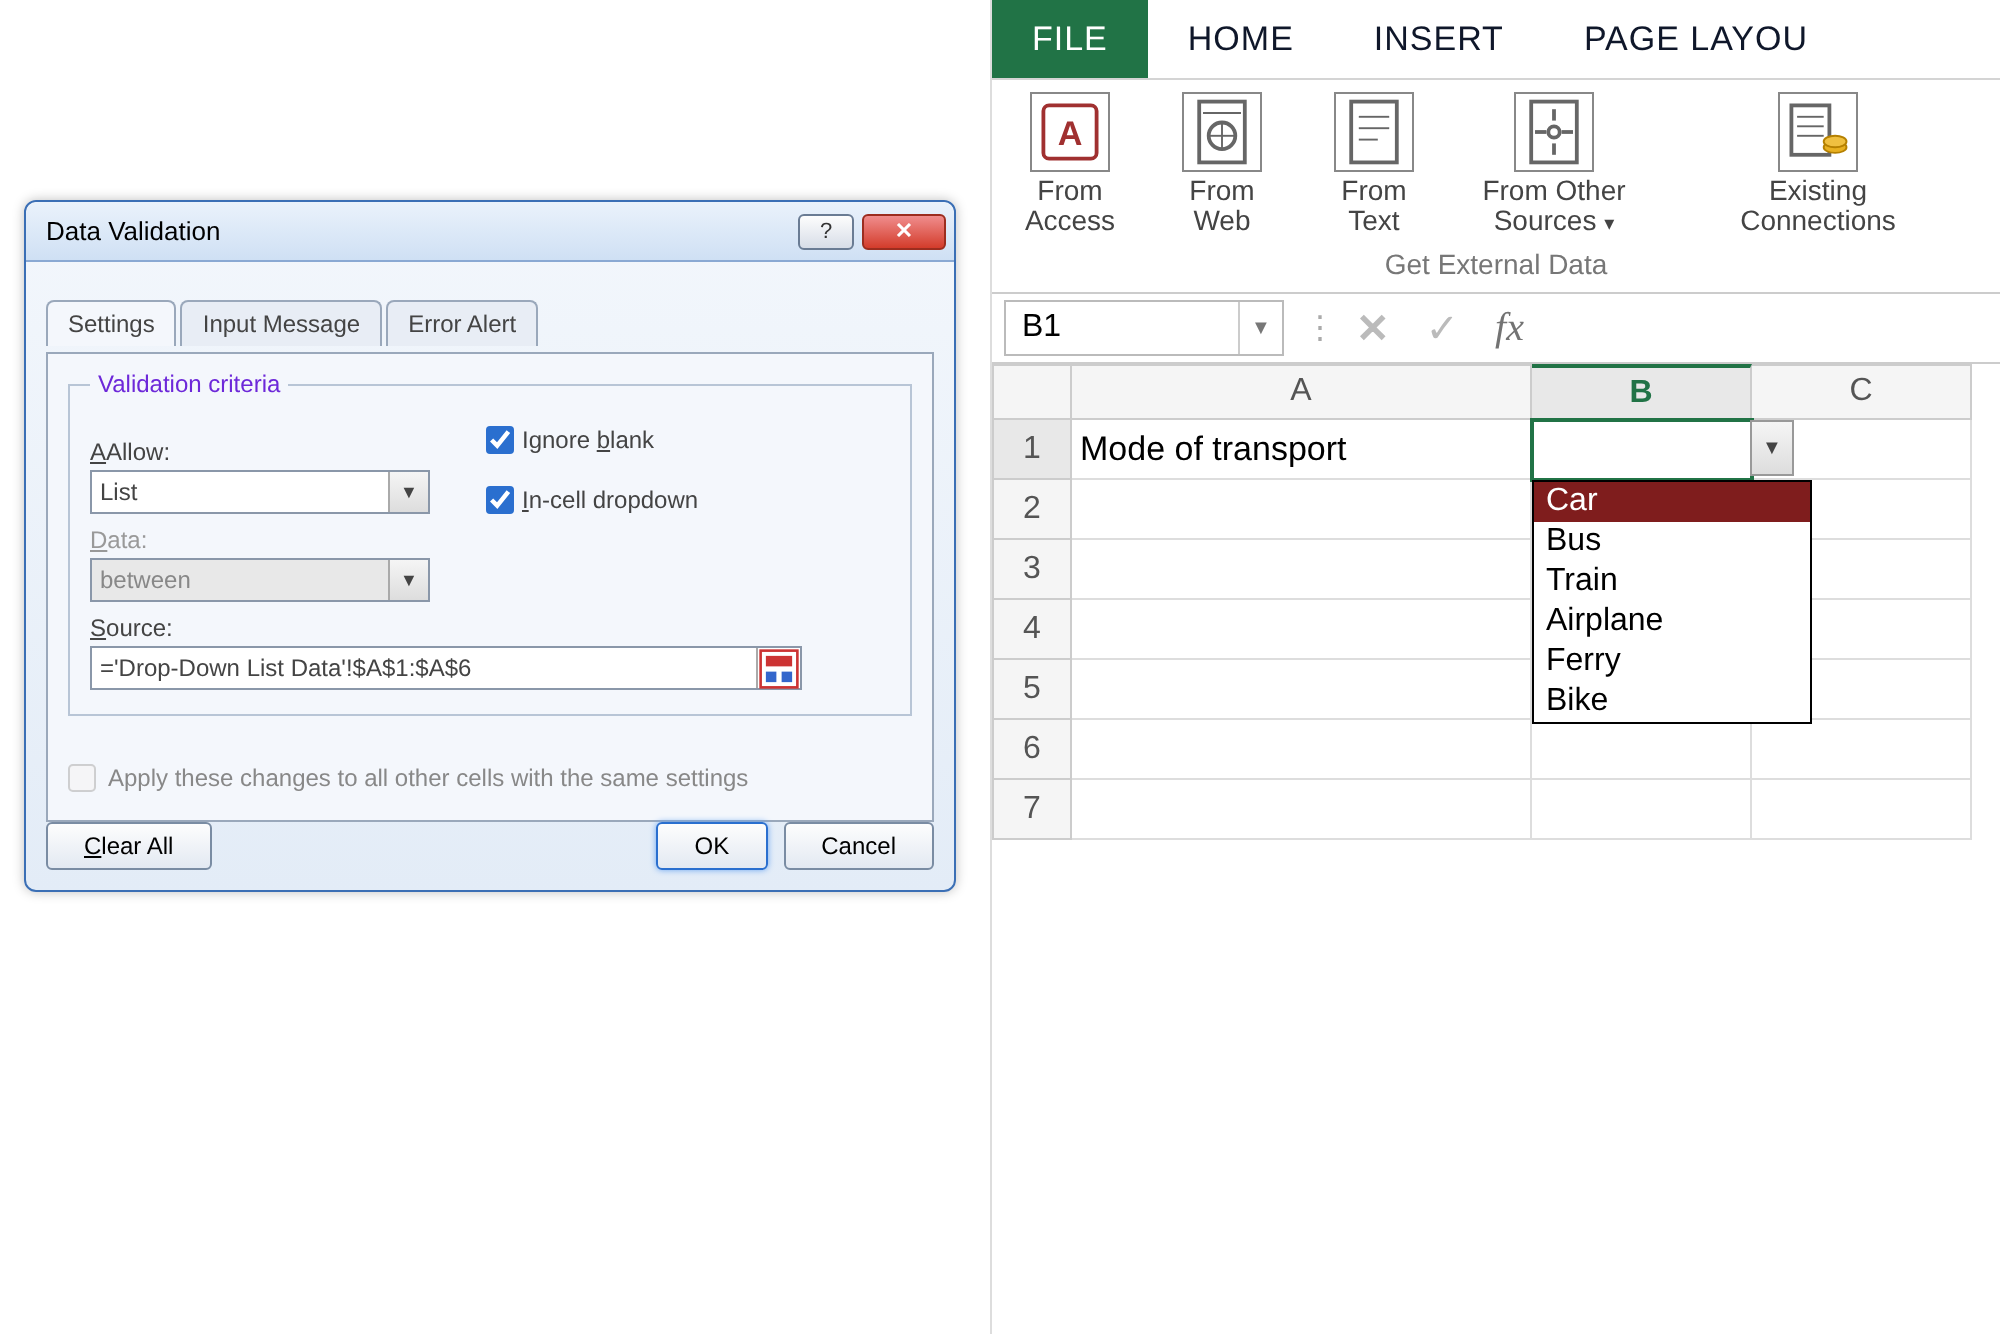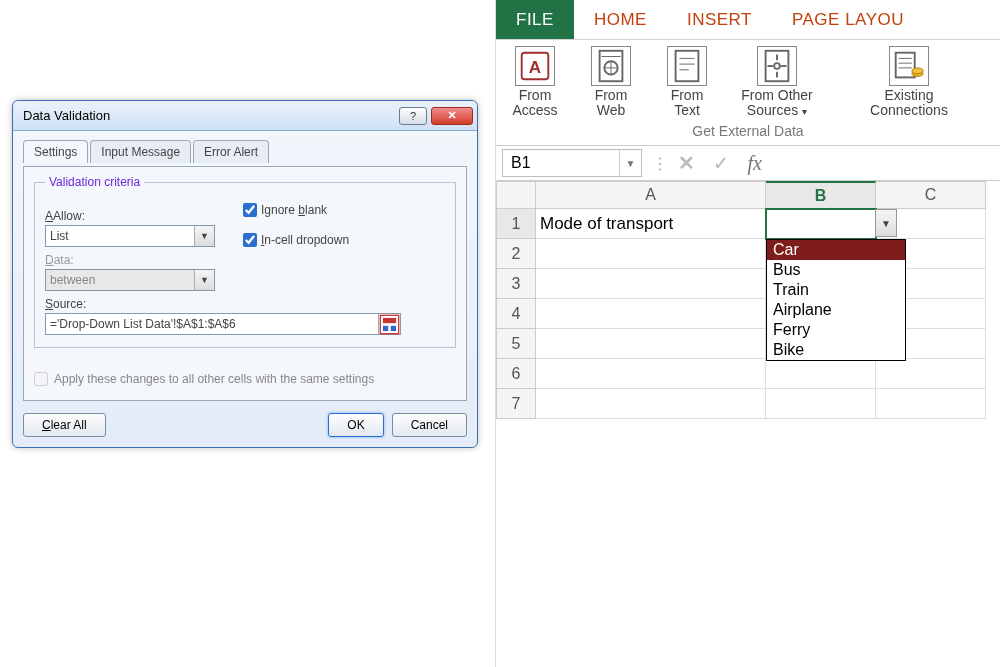--- a/index.html
+++ b/index.html
@@ -6,21 +6,21 @@
 body { font-family: "Segoe UI", Tahoma, sans-serif; background: #fff; width: 1000px; height: 667px; position: relative; }
 
 
 .dialog { position: absolute; left: 12px; top: 100px; width: 466px; border: 1px solid #3b6fb5; background: linear-gradient(#f3f7fc,#e3ecf7); border-radius: 6px; box-shadow: 0 0 6px rgba(0,0,0,.25); }
 .titlebar { height: 30px; display: flex; align-items: center; padding: 0 4px 0 10px; background: linear-gradient(#eaf2fb,#cfe0f4); border-radius: 6px 6px 0 0; border-bottom: 1px solid #8aa9d3; }
 .titlebar .title { flex:1; font-size: 13px; color:#000; }
 .win-btns { display:flex; gap:4px; }
 .win-btn { width: 28px; height: 18px; border:1px solid #6a7c94; border-radius:3px; background: linear-gradient(#fdfdfd,#d7dde7); display:flex; align-items:center; justify-content:center; font-size:11px; color:#333; }
 .win-btn.close { width: 42px; background: linear-gradient(#f08d8d,#d33c2b); color:#fff; border-color:#9c2d1f; font-weight:bold; }
 
-.dlg-body { padding: 8px 10px 10px; font-size: 12px; color:#444; }
+.dlg-body { padding: 18px 10px 10px; font-size: 12px; color:#444; }
 .tabs { display:flex; gap:0; margin-bottom:4px; }
 .tab { padding: 4px 10px; border:1px solid #9aa8bb; border-bottom:none; background:#e8edf5; border-radius:4px 4px 0 0; font-size:12px; margin-right:2px; position:relative; top:1px; }
 .tab.active { background:#f4f7fc; z-index:2; }
 .tab-border { border:1px solid #9aa8bb; padding:8px 10px 14px; background:#f4f7fc; }
 
 fieldset { border:1px solid #b8c5d6; padding:8px 10px 12px; }
 legend { font-size:12px; padding:0 4px; color:#6d28d9; }
 .row { display:flex; align-items:center; margin-top:6px; gap:8px; }
 .col { display:flex; flex-direction:column; }
 .lbl { font-size:12px; margin-bottom:2px; }
@@ -30,29 +30,29 @@
 .select.disabled { background:#e8e8e8; color:#888; }
 .select .arrow { position:absolute; right:0; top:0; width:20px; height:100%; border-left:1px solid #aaa; background:linear-gradient(#f5f5f5,#ddd); display:flex; align-items:center; justify-content:center; font-size:9px; color:#444;}
 .chk { display:flex; align-items:center; gap:4px; font-size:12px; }
 .chk input { width:14px; height:14px; accent-color:#2a6fcf; }
 .src-row { margin-top:6px; }
 .src-box { width:356px; height:22px; border:1px solid #8a97a9; background:#fff; font-size:12px; padding:2px 24px 2px 4px; position:relative; display:flex; align-items:center; }
 .src-box .pick { position:absolute; right:0; top:0; width:22px; height:100%; border-left:1px solid #aaa; display:flex; align-items:center; justify-content:center; font-size:10px; }
 .apply { margin-top:24px; color:#888; display:flex; align-items:center; gap:6px; font-size:12px; }
 .apply input { width:14px; height:14px; }
 
-.dlg-btns { display:flex; justify-content:space-between; margin-top:12px; align-items:center; }
+.dlg-btns { display:flex; justify-content:space-between; align-items:center; }
 .btn { height:24px; padding:0 18px; border:1px solid #7a8ca3; border-radius:3px; background:linear-gradient(#fdfdfd,#e3e9f2); font-size:12px; }
 .btn.default { border:1px solid #2a6fcf; box-shadow:0 0 3px #6aa5f2; }
 .btn-group { display:flex; gap:8px; }
 
 
 .excel { position:absolute; left:495px; top:0; right:0; bottom:0; background:#fff; border-left:1px solid #ddd; }
 .ribbon-tabs { height:40px; display:flex; align-items:stretch; border-bottom:1px solid #d4d4d4; }
-.rtab { padding:10px 20px 8px; font-size:17px; color:#c2410c; letter-spacing:0.5px; }
+.rtab { padding:10px 20px 8px; font-size:17px; color:#0f172a; letter-spacing:0.5px; }
 .rtab.active { background:#217346; color:#fff; }
 .ribbon { padding:6px 8px 2px; }
 .rib-group { display:flex; align-items:flex-start; gap:14px; padding-bottom:2px; }
 .rib-item { display:flex; flex-direction:column; align-items:center; gap:2px; font-size:14px; color:#444; min-width:62px; }
 .rib-item .ic { width:40px; height:40px; border:1px solid #888; position:relative; display:flex; align-items:center; justify-content:center; background:#fff; }
 .rib-item .ic svg { width:100%; height:100%; }
 .rib-sep { width:14px; }
 .rib-label { text-align:center; line-height:1.05; }
 .group-title { text-align:center; font-size:14px; color:#777; margin-top:4px; }
 

